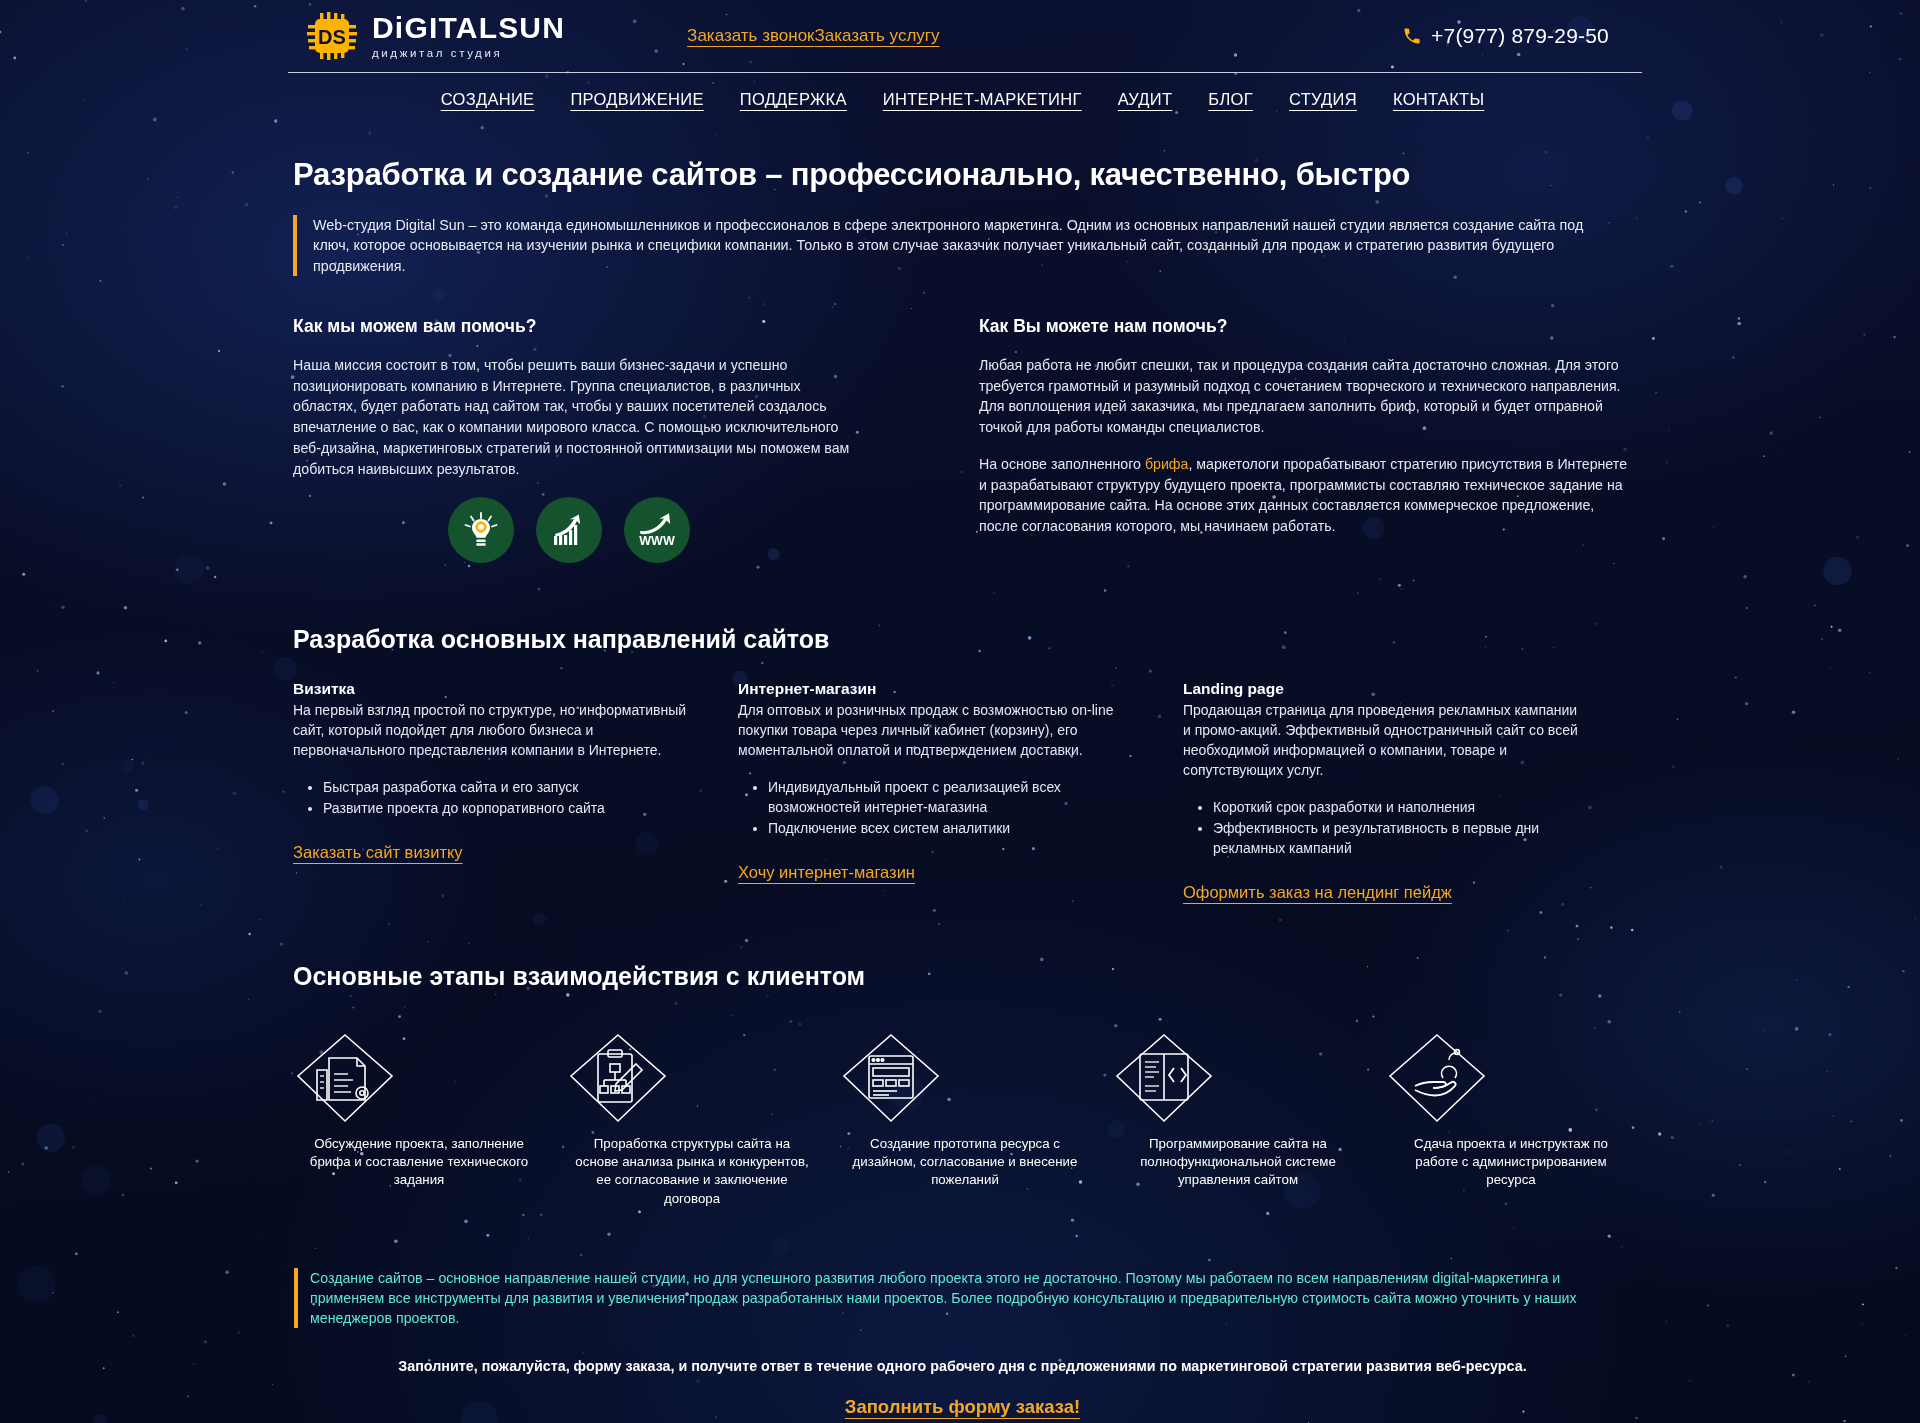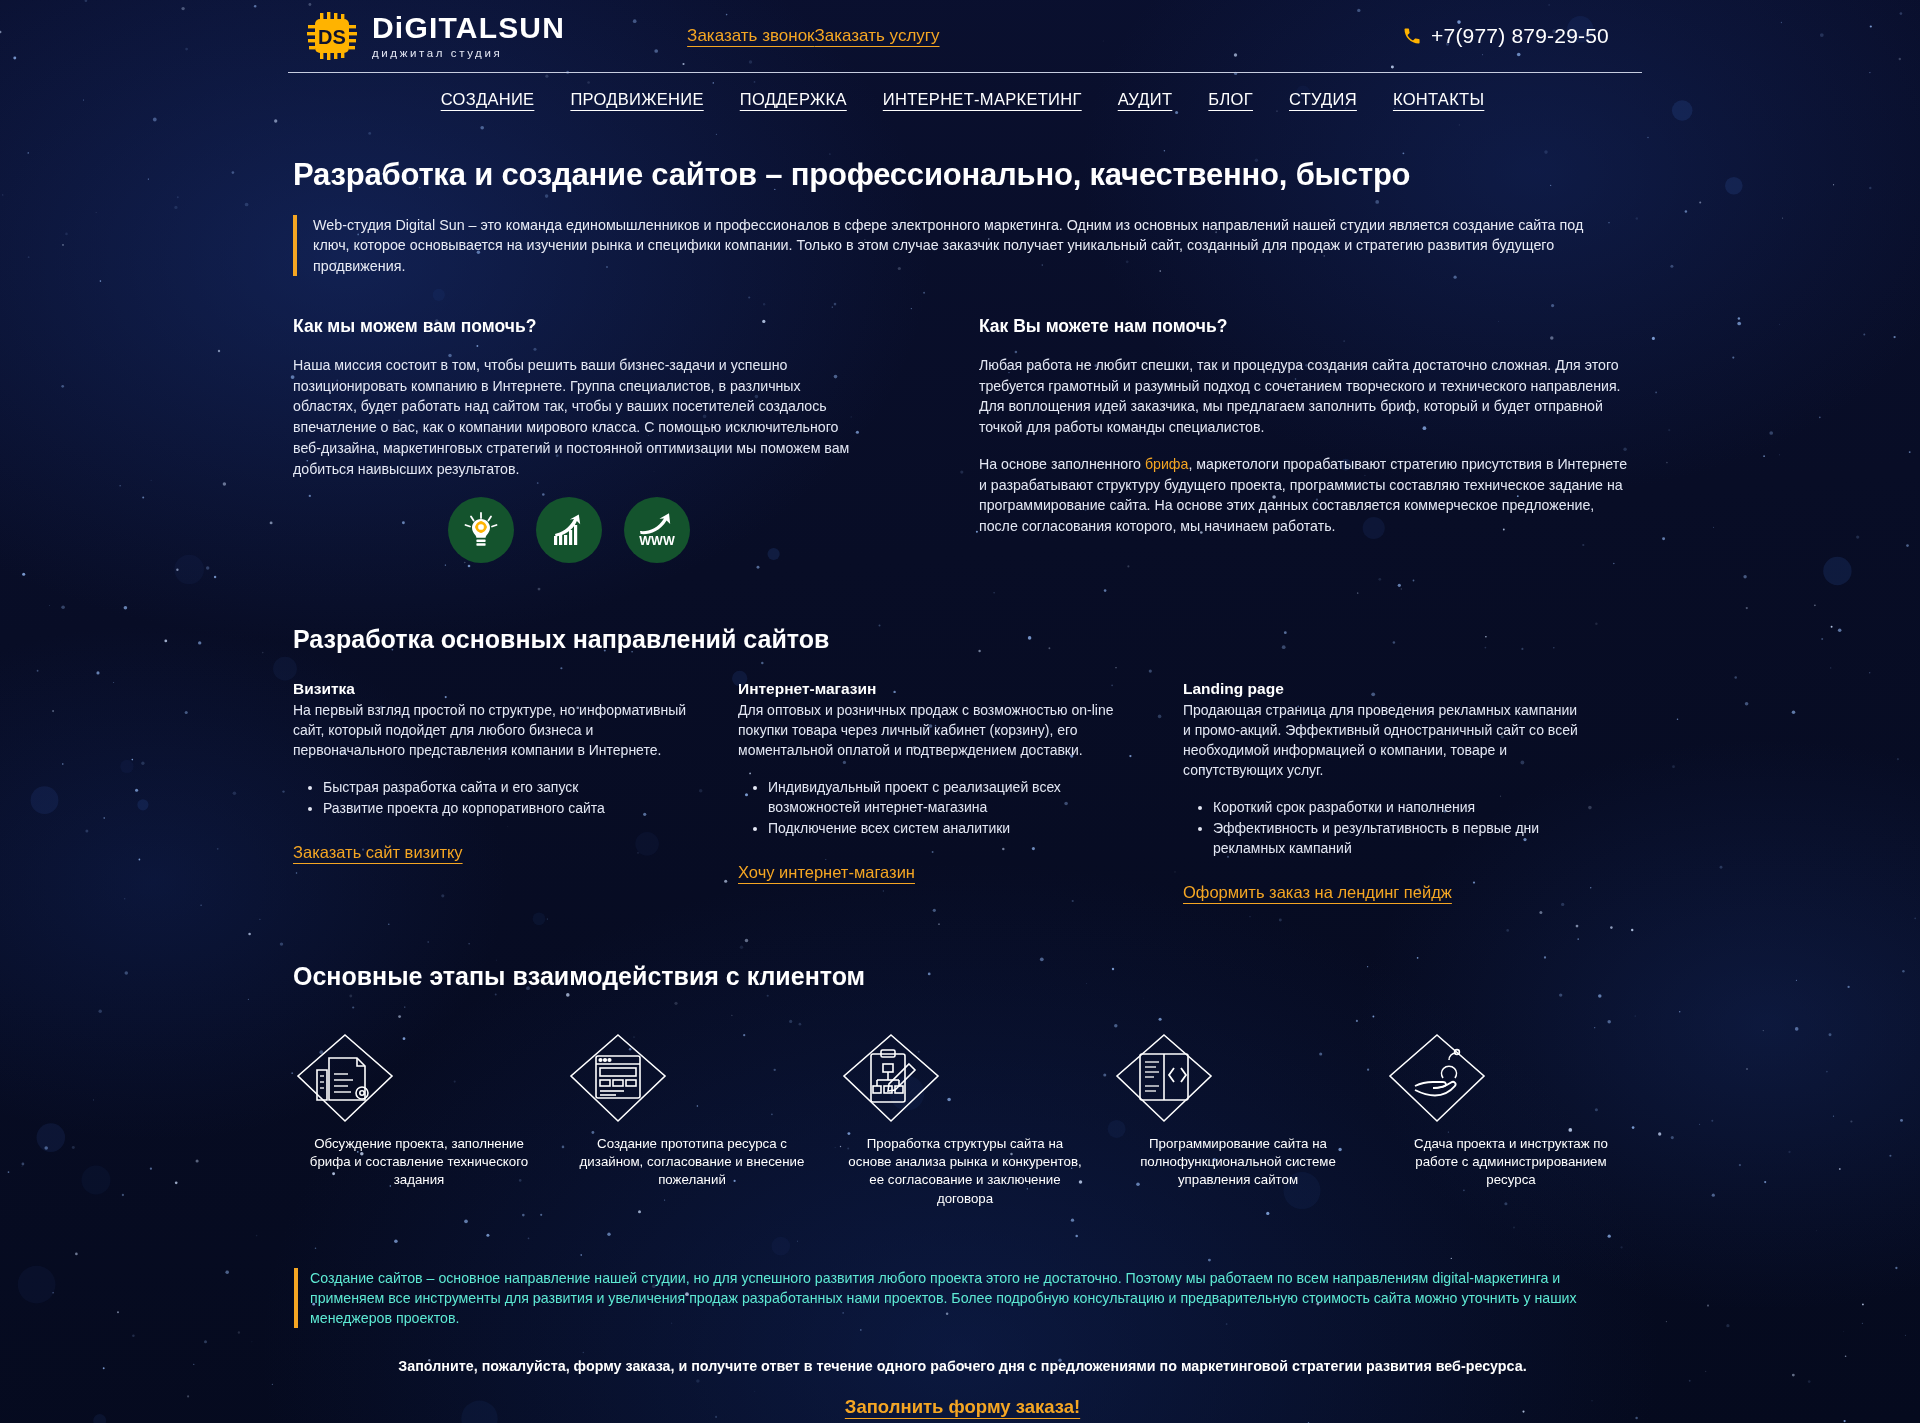--- a/index.html
+++ b/index.html
@@ -992,54 +992,54 @@
             <circle cx="69" cy="63" r="2.2"></circle>
           </svg>
         </div>
         <div class="stage-caption">Обсуждение проекта, заполнение брифа и составление технического задания</div>
       </div>
 
       <div class="stage">
         <div class="stage-ico">
           <svg width="104" height="96" viewBox="0 0 104 96" fill="none" stroke="#ffffff" stroke-width="1.6">
             <path d="M52 5 L99 46 L52 91 L5 46 Z"></path>
+            <rect x="32" y="24" width="34" height="48" rx="2"></rect>
+            <rect x="42" y="20" width="14" height="7" rx="1.5"></rect>
+            <rect x="44" y="34" width="10" height="8"></rect>
+            <line x1="49" y1="42" x2="49" y2="50"></line>
+            <line x1="38" y1="50" x2="60" y2="50"></line>
+            <line x1="38" y1="50" x2="38" y2="56"></line>
+            <line x1="60" y1="50" x2="60" y2="56"></line>
+            <rect x="34" y="56" width="8" height="7"></rect>
+            <rect x="45" y="56" width="8" height="7"></rect>
+            <rect x="56" y="56" width="8" height="7"></rect>
+            <path d="M70 34l6 6-20 20-7 1 1-7z"></path>
+          </svg>
+        </div>
+        <div class="stage-caption">Проработка структуры сайта на основе анализа рынка и конкурентов, ее согласование и заключение договора</div>
+      </div>
+
+      <div class="stage">
+        <div class="stage-ico">
+          <svg width="104" height="96" viewBox="0 0 104 96" fill="none" stroke="#ffffff" stroke-width="1.6">
+            <path d="M52 5 L99 46 L52 91 L5 46 Z"></path>
             <rect x="30" y="26" width="44" height="42" rx="2"></rect>
             <line x1="30" y1="34" x2="74" y2="34"></line>
             <circle cx="34.5" cy="30" r="1.3" fill="#ffffff"></circle>
             <circle cx="39" cy="30" r="1.3" fill="#ffffff"></circle>
             <circle cx="43.5" cy="30" r="1.3" fill="#ffffff"></circle>
             <rect x="34" y="38" width="36" height="8"></rect>
             <rect x="34" y="50" width="10" height="6"></rect>
             <rect x="47" y="50" width="10" height="6"></rect>
             <rect x="60" y="50" width="10" height="6"></rect>
             <line x1="34" y1="61" x2="58" y2="61"></line>
             <line x1="34" y1="65" x2="50" y2="65"></line>
           </svg>
         </div>
         <div class="stage-caption">Создание прототипа ресурса с дизайном, согласование и внесение пожеланий</div>
-      </div>
-
-      <div class="stage">
-        <div class="stage-ico">
-          <svg width="104" height="96" viewBox="0 0 104 96" fill="none" stroke="#ffffff" stroke-width="1.6">
-            <path d="M52 5 L99 46 L52 91 L5 46 Z"></path>
-            <rect x="32" y="24" width="34" height="48" rx="2"></rect>
-            <rect x="42" y="20" width="14" height="7" rx="1.5"></rect>
-            <rect x="44" y="34" width="10" height="8"></rect>
-            <line x1="49" y1="42" x2="49" y2="50"></line>
-            <line x1="38" y1="50" x2="60" y2="50"></line>
-            <line x1="38" y1="50" x2="38" y2="56"></line>
-            <line x1="60" y1="50" x2="60" y2="56"></line>
-            <rect x="34" y="56" width="8" height="7"></rect>
-            <rect x="45" y="56" width="8" height="7"></rect>
-            <rect x="56" y="56" width="8" height="7"></rect>
-            <path d="M70 34l6 6-20 20-7 1 1-7z"></path>
-          </svg>
-        </div>
-        <div class="stage-caption">Проработка структуры сайта на основе анализа рынка и конкурентов, ее согласование и заключение договора</div>
       </div>
 
       <div class="stage">
         <div class="stage-ico">
           <svg width="104" height="96" viewBox="0 0 104 96" fill="none" stroke="#ffffff" stroke-width="1.6">
             <path d="M52 5 L99 46 L52 91 L5 46 Z"></path>
             <rect x="28" y="24" width="48" height="46" rx="2"></rect>
             <line x1="52" y1="24" x2="52" y2="70"></line>
             <g stroke-width="1.3">
               <line x1="33" y1="32" x2="47" y2="32"></line>

